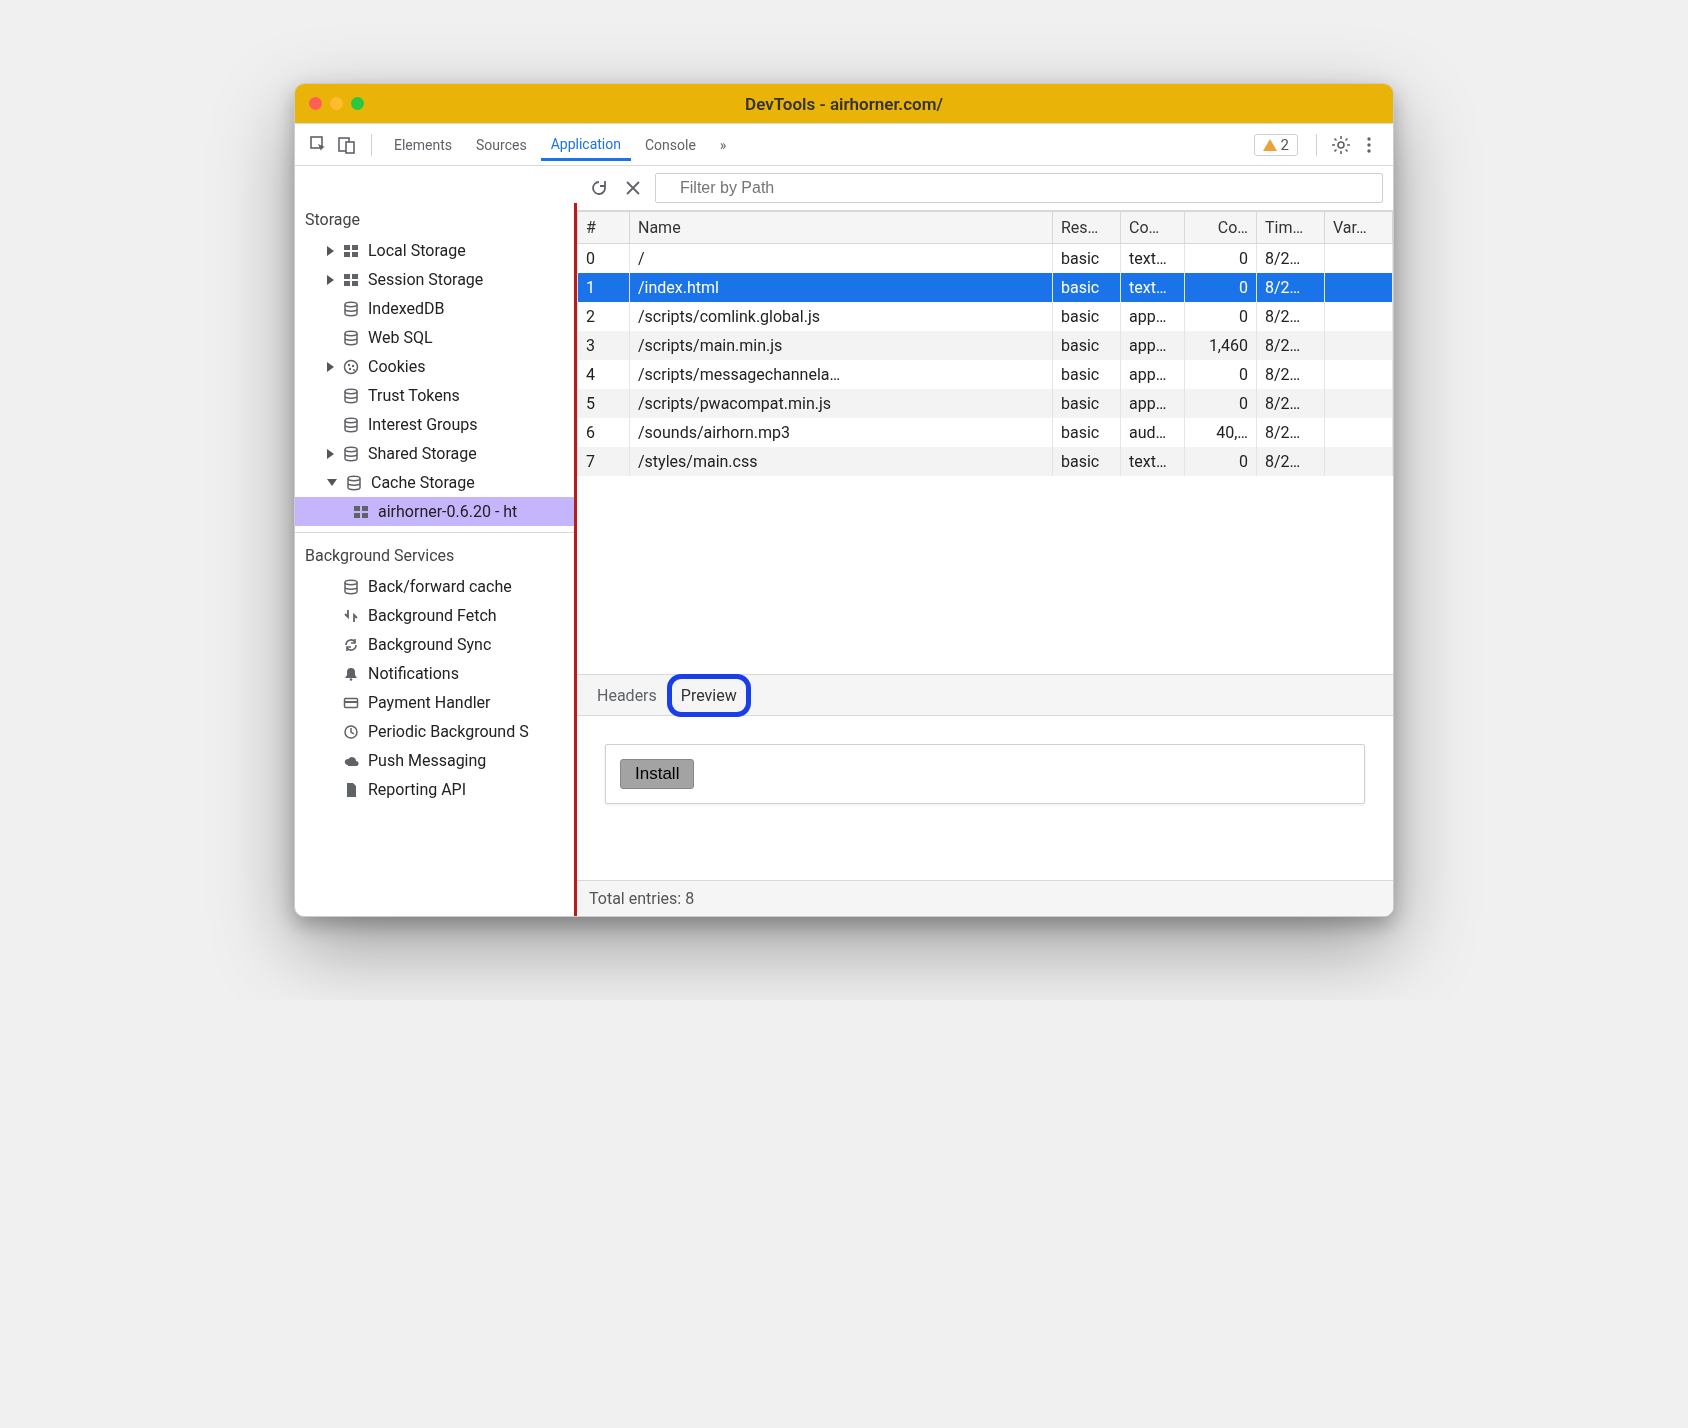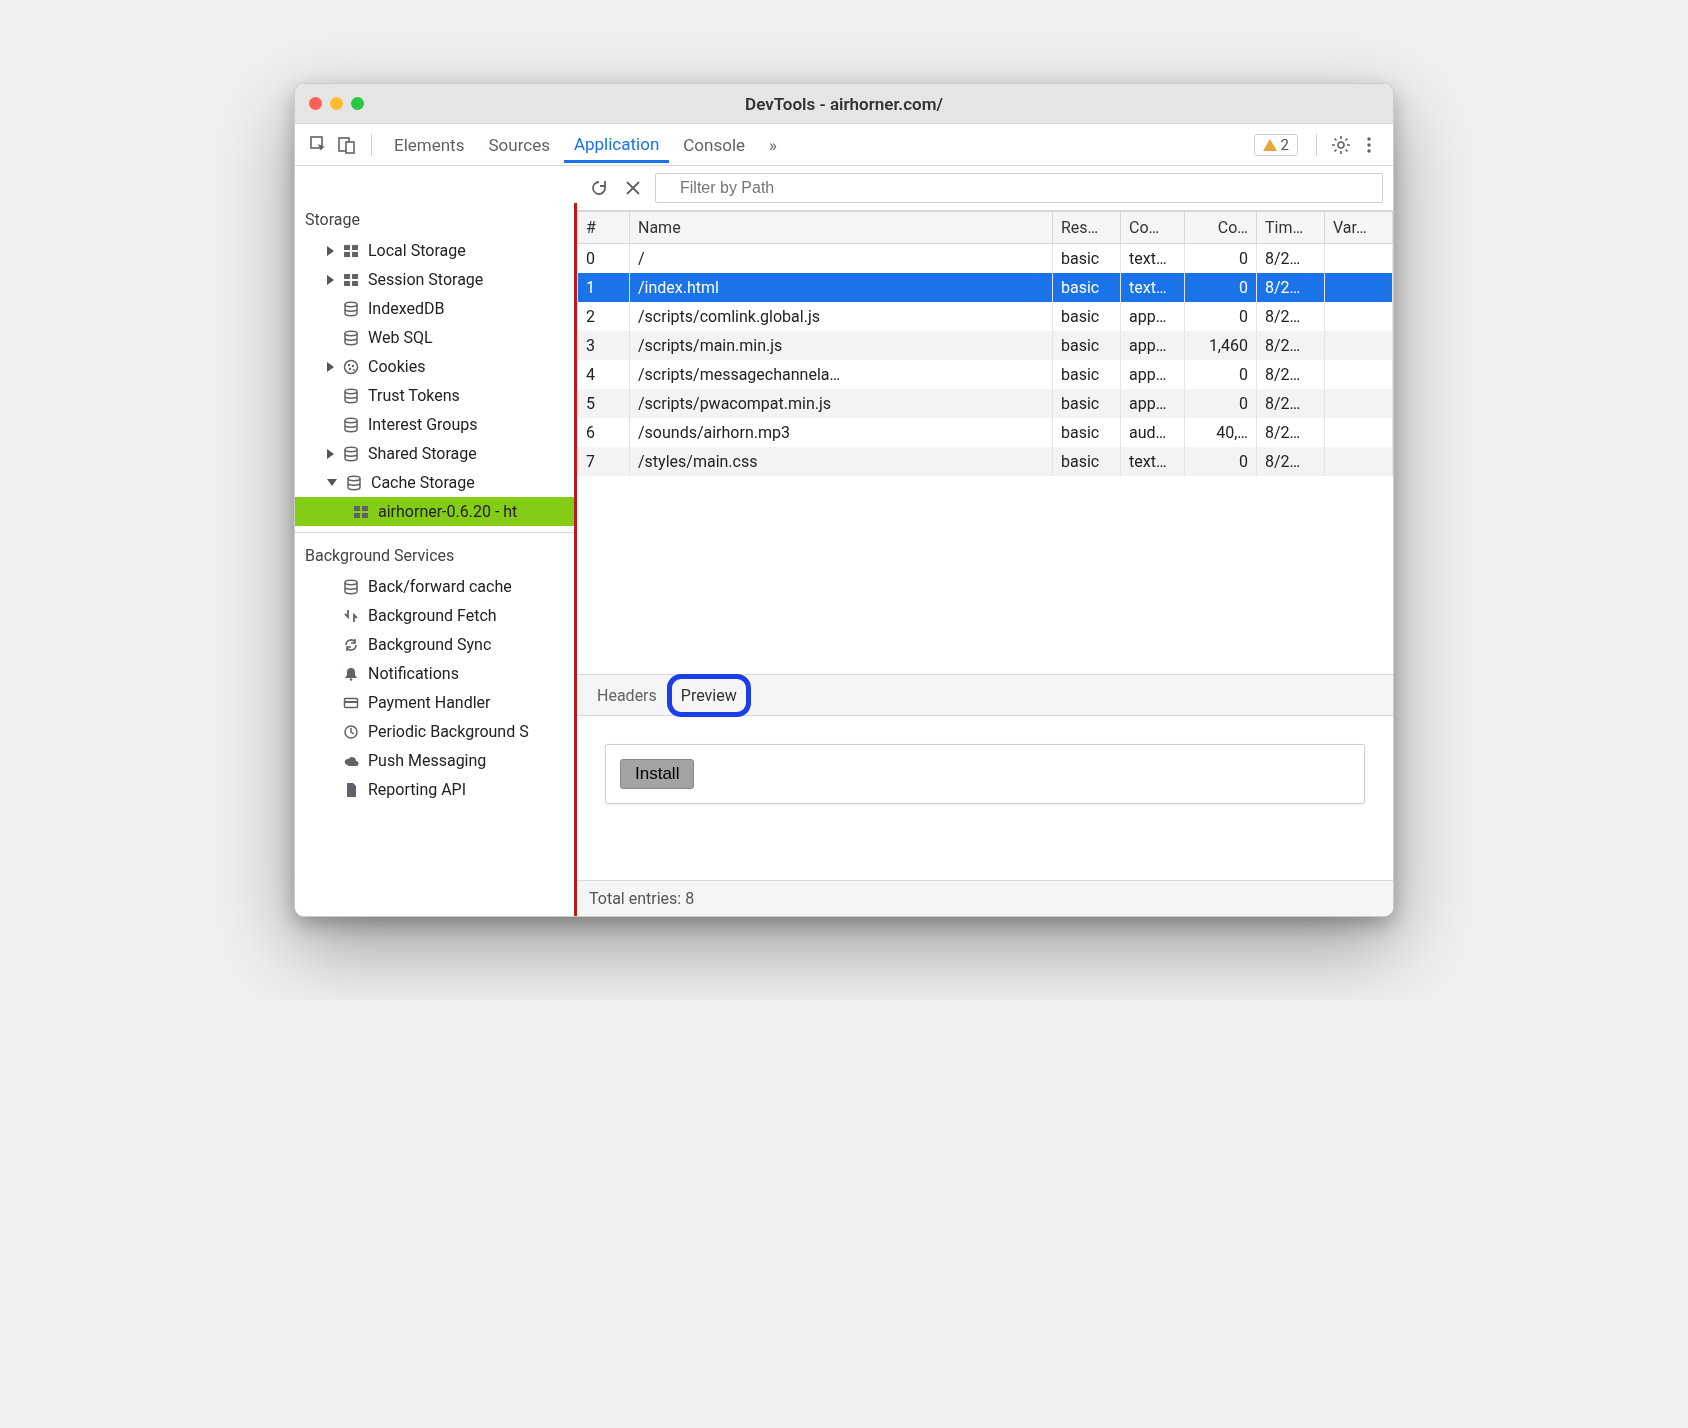--- a/index.html
+++ b/index.html
@@ -19,54 +19,54 @@
     box-shadow: 0 30px 80px rgba(0,0,0,0.35), 0 8px 20px rgba(0,0,0,0.25);
     overflow: hidden;
     border: 1px solid #ccc;
   }
   .titlebar {
     display: flex;
     align-items: center;
     height: 40px;
     padding: 0 32px;
     border-bottom: 1px solid #d8d8d8;
-    background: #e5e5e5;
+    background: #eab308;
     position: relative;
   }
   .traffic { display: flex; gap: 8px; position: absolute; left: 14px; }
   .dot { width: 13px; height: 13px; border-radius: 50%; }
   .dot.red { background: #ff5f57; }
   .dot.yellow { background: #febc2e; }
   .dot.green { background: #28c840; }
   .title { flex: 1; text-align: center; font-size: 17px; color: #333; font-weight: 600; }
   .toolbar {
     display: flex;
     align-items: center;
     height: 42px;
     padding: 0 12px;
     border-bottom: 1px solid #d8d8d8;
     gap: 4px;
   }
   .tb-icon { width: 24px; height: 24px; color: #5f6368; display:flex; align-items:center; justify-content:center; cursor:pointer; }
   .tb-sep { width: 1px; height: 22px; background: #d0d0d0; margin: 0 8px; }
-  .tab { padding: 8px 10px; color: #5f6368; font-size: 17px; cursor: pointer; }
+  .tab { padding: 8px 10px; color: #5f6368; font-size: 14px; cursor: pointer; }
   .tab.active { color: #1a73e8; border-bottom: 3px solid #1a73e8; padding-bottom:6px;}
   .warn-badge {
     display: flex; align-items: center; gap:4px;
     border: 1px solid #d0d0d0; padding: 1px 8px; border-radius:3px;
     color:#555; font-size:15px; margin-left:auto; margin-right:6px;
   }
   .warn-tri { width:0;height:0;border-left:7px solid transparent;border-right:7px solid transparent;border-bottom:12px solid #e8a33d; }
   .content { display: flex; height: 750px; }
   .sidebar { width: 282px; border-right: 3px solid #b91c1c; overflow: hidden; font-size:16px; color:#222;margin-top:37px; }
   .section-hdr { padding: 7px 10px; color:#444; font-size:16px; }
   .tree-row { display:flex; align-items:center; gap:8px; padding: 5px 8px; white-space:nowrap; overflow:hidden; cursor:pointer;}
   .tree-row.indent1 { padding-left: 32px; }
   .tree-row.indent2 { padding-left: 42px; }
-  .tree-row.selected { background:#84cc16; }
+  .tree-row.selected { background:#c4b5fd; }
   .tri { width:0;height:0; border-top:5px solid transparent;border-bottom:5px solid transparent;border-left:7px solid #555; cursor:pointer;}
   .tri.down { border-left:5px solid transparent;border-right:5px solid transparent;border-top:7px solid #555; border-bottom:none;}
   .tri.blank { border-color:transparent; }
   .icn { width:18px; height:18px; display:inline-flex; align-items:center; justify-content:center; color:#5f6368;}
   .hr { height:1px;background:#d8d8d8; margin: 6px 0;}
   .main { flex:1; display:flex; flex-direction:column; }
   .filterbar { display:flex; align-items:center; gap:10px; padding: 7px 10px; border-bottom:1px solid #d8d8d8;}
   .filterbar input { flex:1; border:1px solid #d0d0d0; padding:5px 24px; font-size:16px; border-radius:2px; outline:none;}
   .grid { flex:1; overflow:auto; }
   table { width:100%; border-collapse:collapse; font-size:16px; color:#222;}

